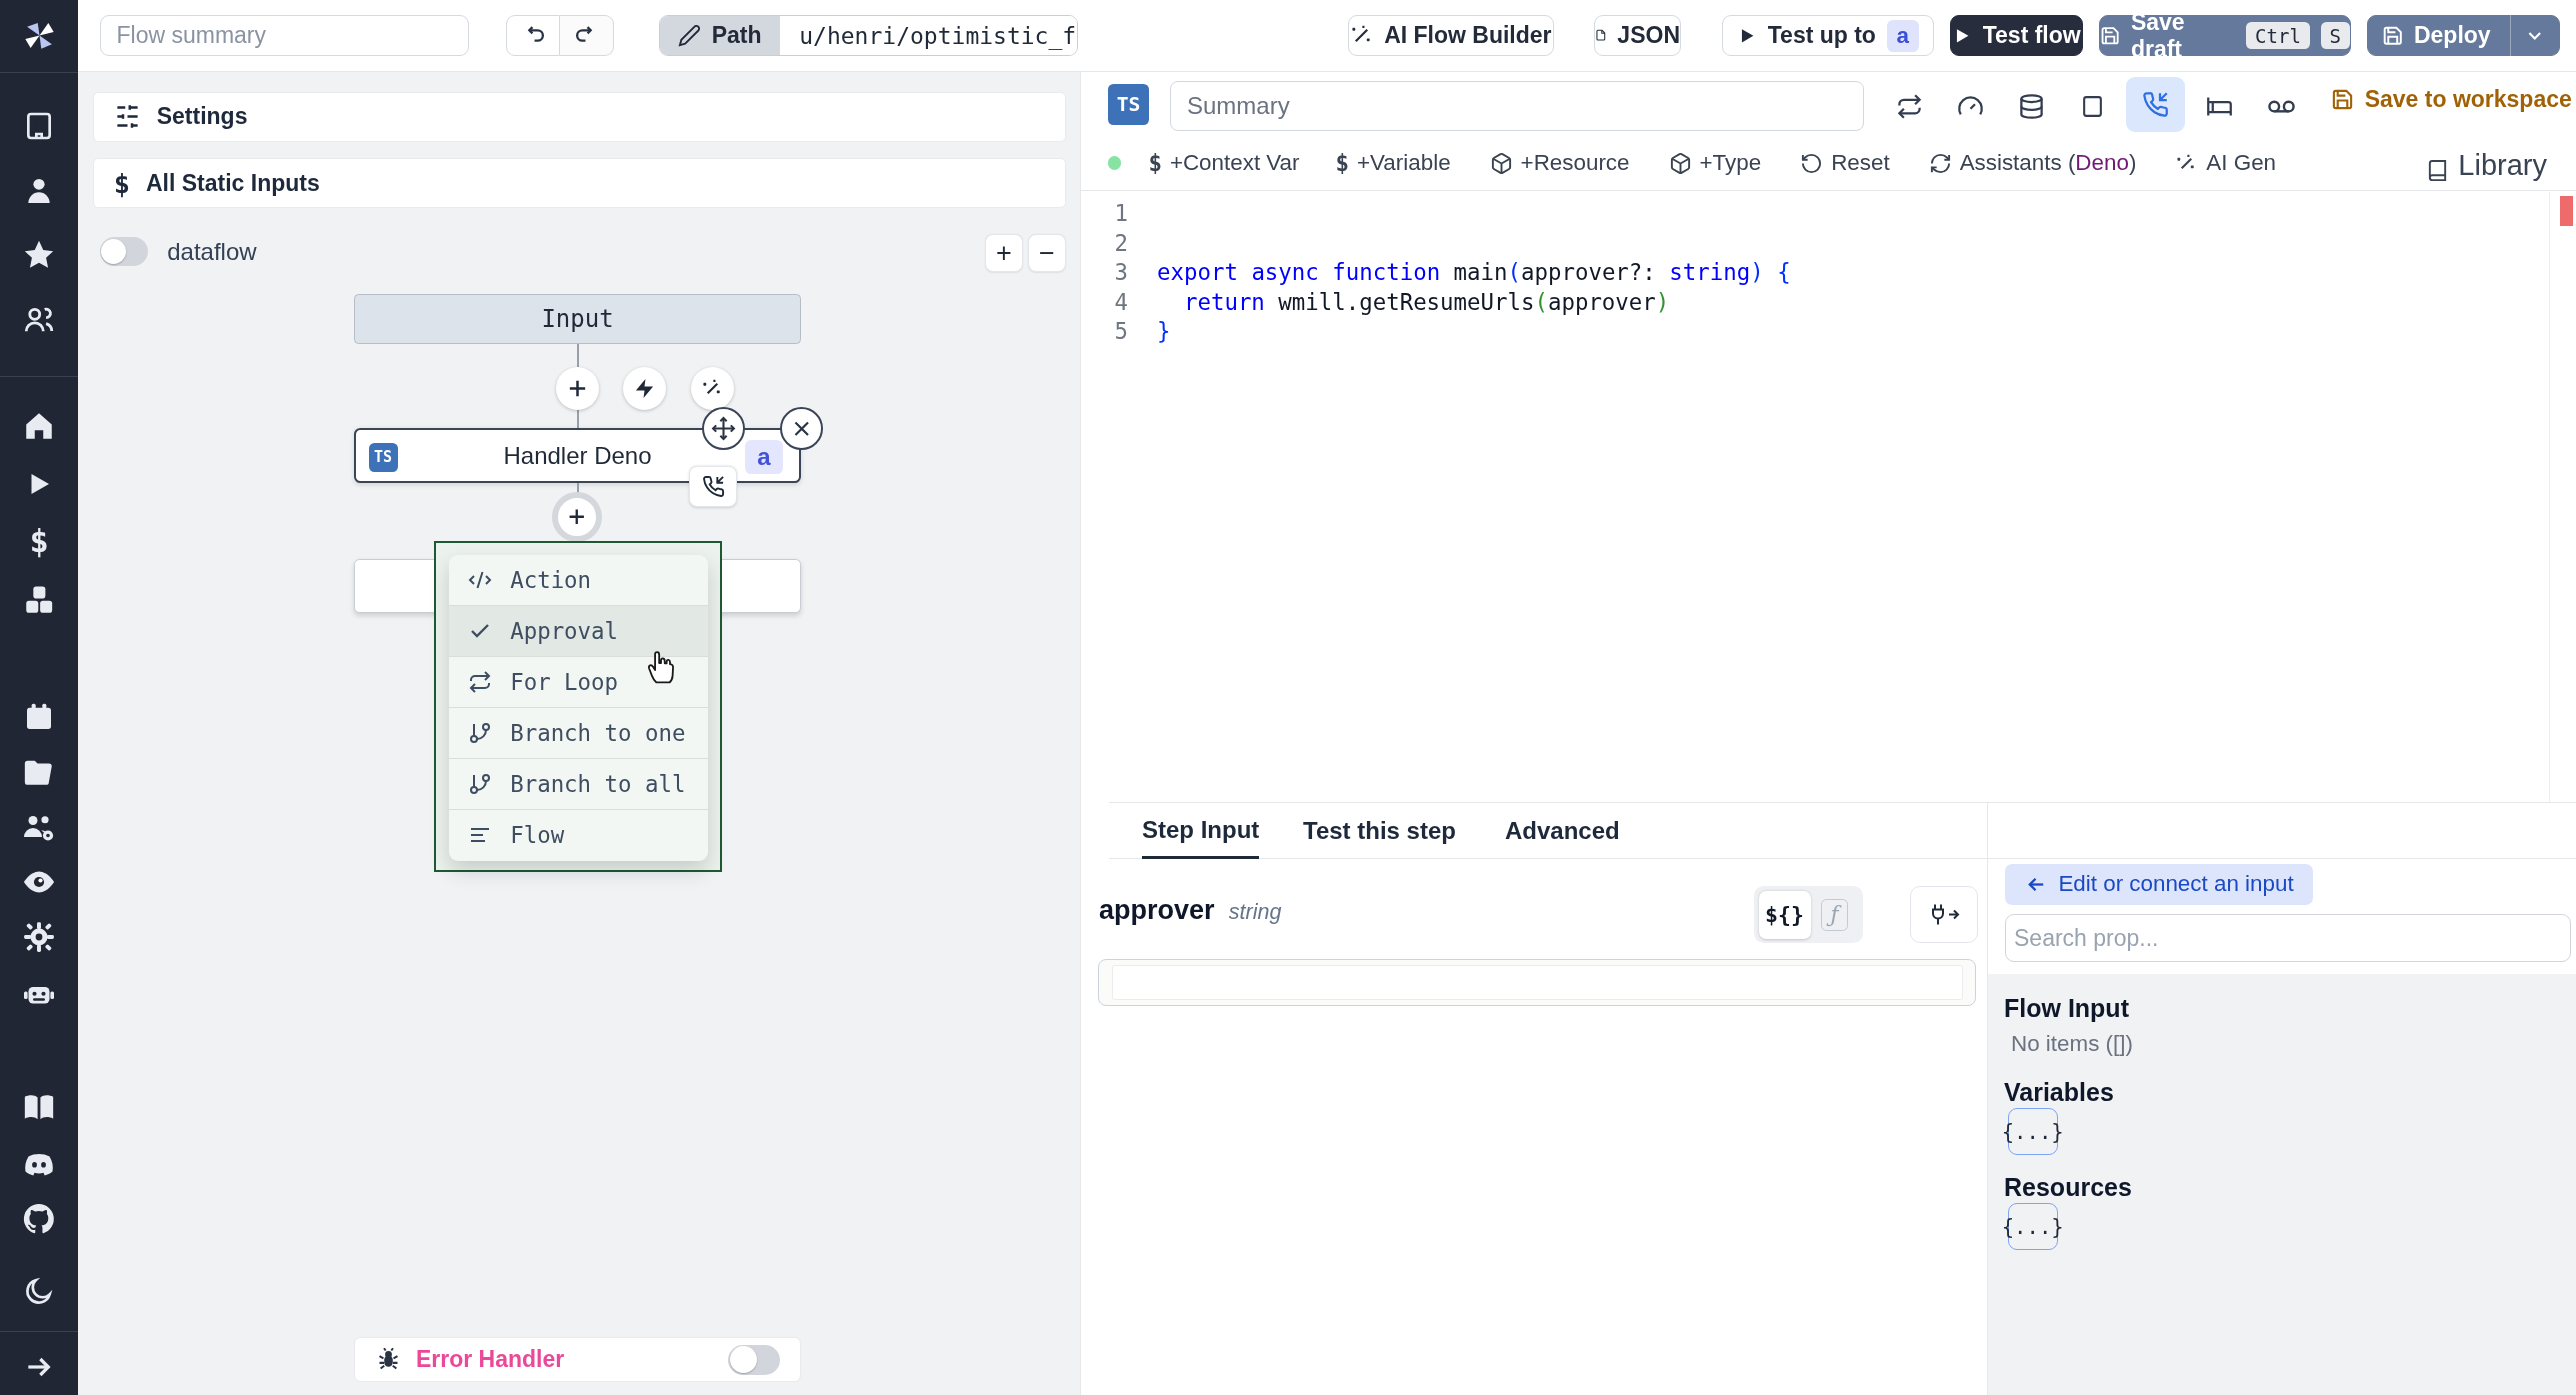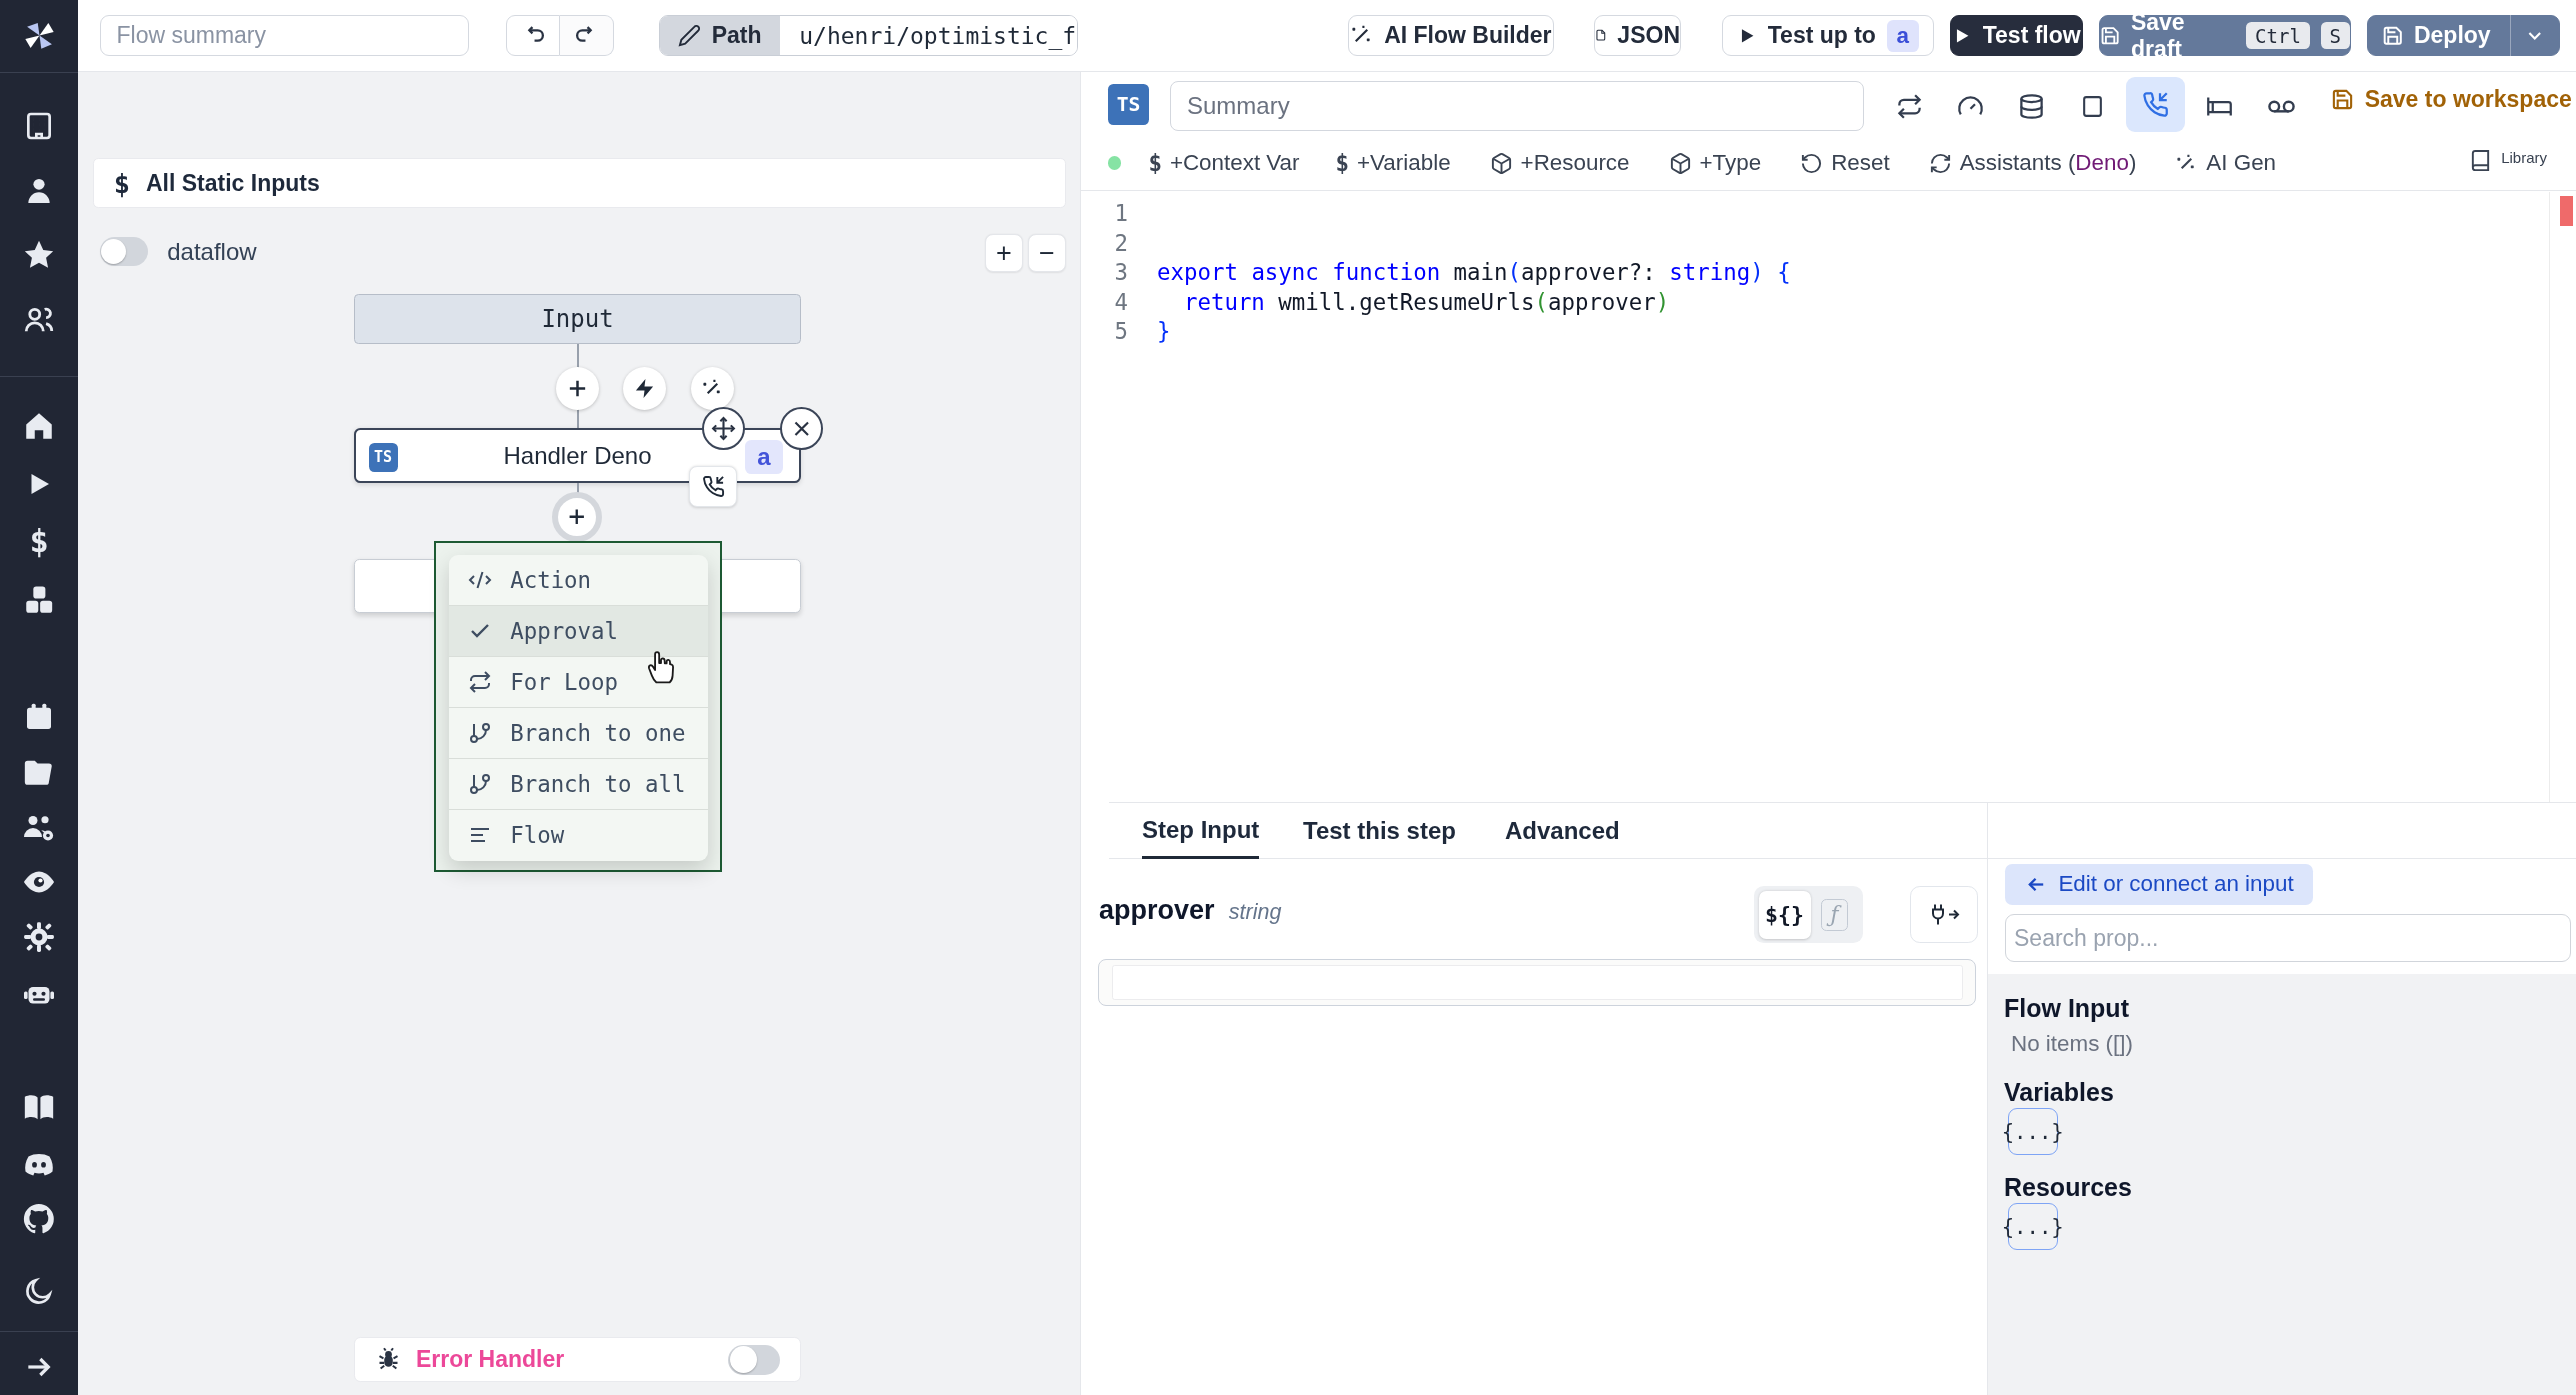--- a/index.html
+++ b/index.html
@@ -64,21 +64,21 @@
   .sum-input { position:absolute; left:89px; top:9px; width:694px; height:50px; border:1.3px solid #d3d7de; border-radius:8px; padding:0 16px; font-size:24px; color:#1f2937; }
   .sum-input::placeholder { color:#6b7280; }
   .hd-icon { position:absolute; top:16px; width:36px; height:36px; display:flex; align-items:center; justify-content:center; color:#333d4f; }
   .suspend-pill { position:absolute; left:1045px; top:5.4px; width:59px; height:55px; background:#dbe7fd; border-radius:9px; display:flex; align-items:center; justify-content:center; color:#2f6fe4; }
   .save-ws { position:absolute; left:1250px; top:14.3px; display:flex; align-items:center; gap:10.7px; font-size:23px; font-weight:700; color:#a16207; }
   .ed-toolbar { position:absolute; left:0; top:64px; width:100%; height:55px; border-bottom:0.9px solid #e5e7eb; display:flex; align-items:center; font-size:22.4px; color:#3a4352; font-weight:500; }
   .tbr { display:flex; align-items:center; gap:8px; cursor:pointer; white-space:nowrap; }
   .green-dot { width:13.4px; height:13.4px; border-radius:50%; background:#86e3a4; margin-left:27px; }
   .dollar-sm { font-weight:700; font-family:"DejaVu Sans Mono", monospace; }
   .deno-green { color:#701a75; }
-  .lib { position:absolute; right:29px; top:77px; display:flex; gap:9px; align-items:flex-start; font-size:15px; color:#3a4352; }
+  .lib { position:absolute; right:29px; top:77px; display:flex; gap:9px; align-items:flex-end; font-size:29px; color:#3a4352; }
 
   .code-area { position:absolute; left:0; top:120px; width:100%; height:610px; background:#fff; padding-top:7.2px; }
   .code-line { display:flex; height:29.5px; font-family:"DejaVu Sans Mono", monospace; font-size:22.4px; line-height:29.5px; }
   .ln { width:47px; flex:none; text-align:right; color:#6e7681; padding-right:0; }
   .lt { white-space:pre; color:#111827; padding-left:29px; }
   .kw { color:#0000ff; } .str { color:#a31515; } .b1 { color:#0431fa; } .b2 { color:#319331; }
   .err { text-decoration:underline wavy #e51400; text-decoration-thickness:1.8px; text-underline-offset:6.3px; }
   .ruler { position:absolute; left:1468px; top:120px; width:0.9px; height:610px; background:#ececec; }
   .err-marker { position:absolute; left:1479px; top:124px; width:13.4px; height:30px; background:#ef6a6a; }
 
@@ -325,20 +325,26 @@
       </svg>
     <span>Deploy</span>
     <span class="dep-sep"></span>
     <svg width="21.5" height="21.5" viewBox="0 0 24 24" fill="none" stroke="currentColor" stroke-width="2.4">
         <path d="m6 9 6 6 6-6"></path>
       </svg>
   </div>
 </header>
 
 <main class="canvas">
+  <div class="card" style="top:19.7px">
+    <svg width="27" height="27" viewBox="0 0 24 24" fill="none" stroke="#1e293b" stroke-width="2.2">
+        <path d="M21 4h-7M10 4H3M21 12h-9M8 12H3M21 20h-5M12 20H3M14 2v4M8 10v4M16 18v4"></path>
+      </svg>
+    <span>Settings</span>
+  </div>
   <div class="card" style="top:86px">
     <span class="mono" style="font-size:27px;font-weight:700">$</span>
     <span>All Static Inputs</span>
   </div>
 
   <div class="abs" style="left:21.5px;top:165px;display:flex;align-items:center;gap:19.7px">
     <div class="toggle" style="width:48px;height:29px">
         <div class="knob" style="width:25px;height:25px"></div>
       </div>
     <span style="font-size:24px;color:#334155">dataflow</span>

